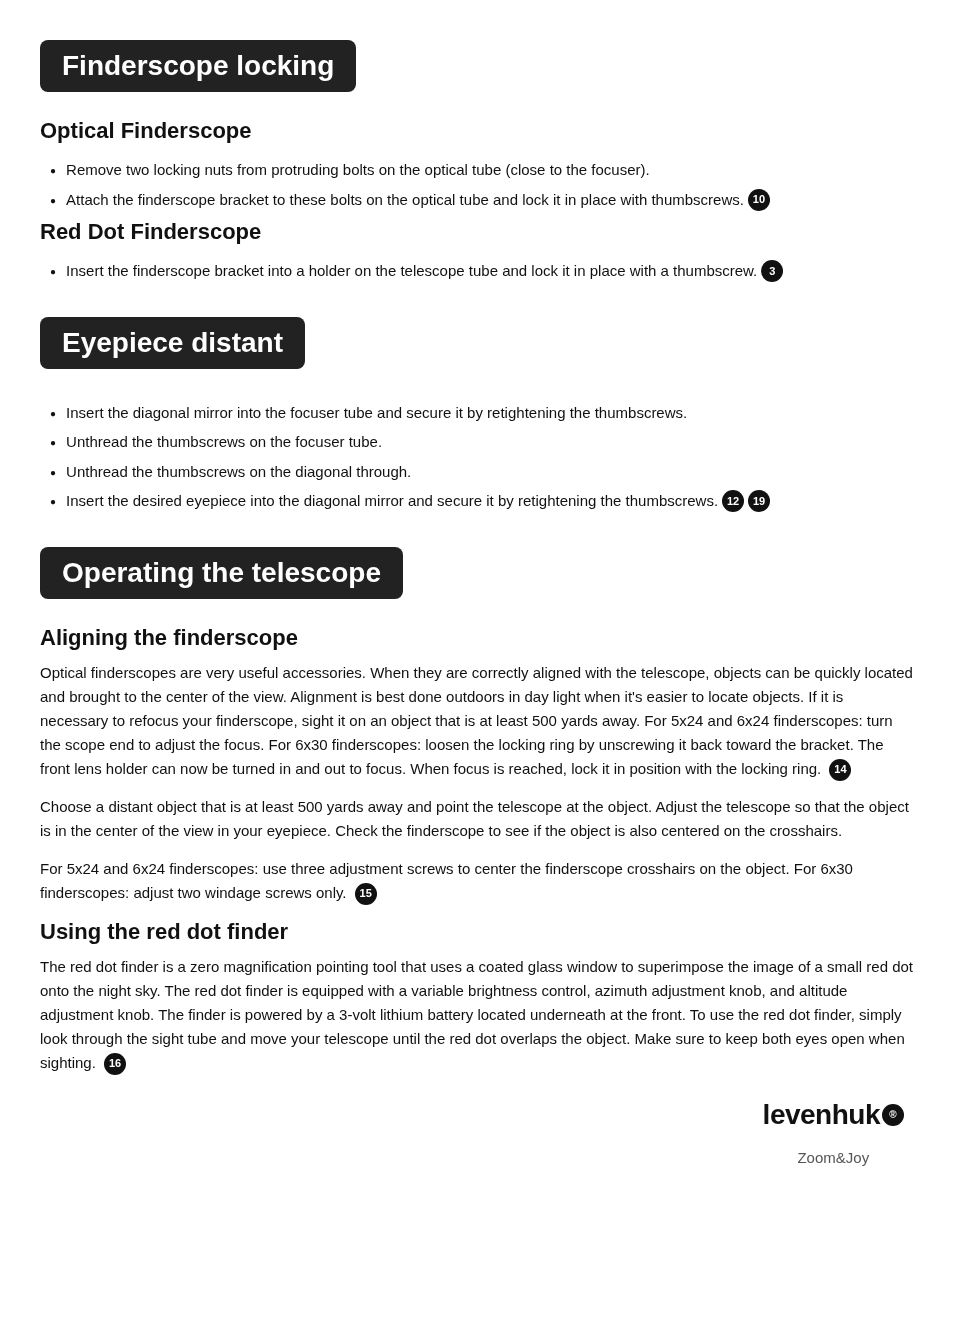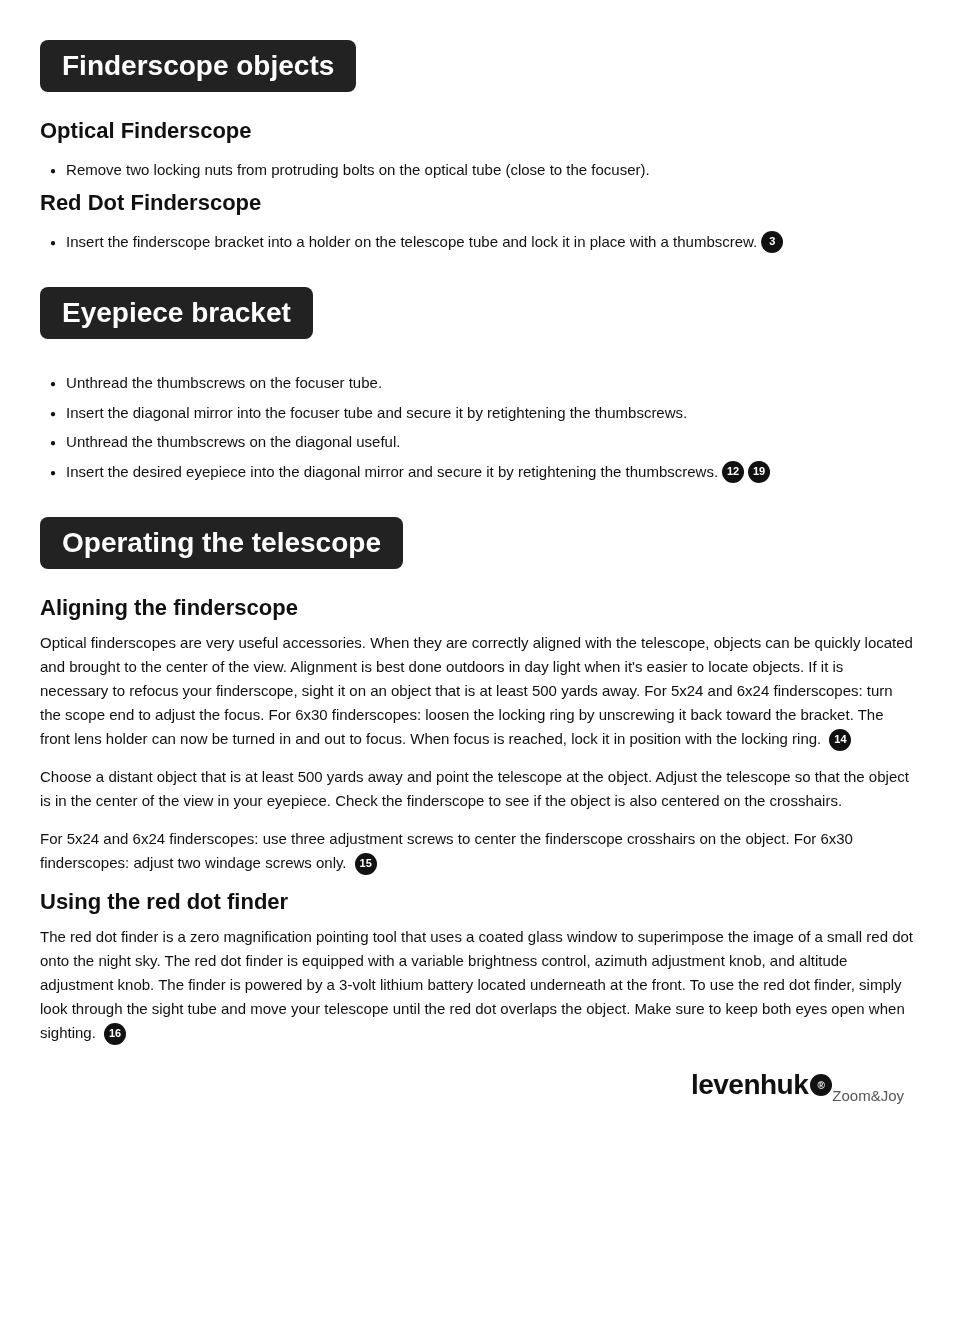--- a/index.html
+++ b/index.html
@@ -117,50 +117,54 @@
       color: #555;
       text-align: center;
       margin-top: 18px;
       display: block;
     }
   </style>
 </head>
 <body>
 
 <div id="content">
-    <div class="section-block"><div class="section-header">Finderscope objects</div><div class="subsection-title">Optical Finderscope</div><ul class="bullet-list">
+    <div class="section-block"><div class="section-header">Finderscope locking</div><div class="subsection-title">Optical Finderscope</div><ul class="bullet-list">
         <li>
           <span>Remove two locking nuts from protruding bolts on the optical tube (close to the focuser).</span>
+        </li>
+        <li>
+          <span>Attach the finderscope bracket to these bolts on the optical tube and lock it in place with thumbscrews.</span>
+          <span class="badge">10</span>
         </li>
       </ul><div class="subsection-title">Red Dot Finderscope</div><ul class="bullet-list">
         <li>
           <span>Insert the finderscope bracket into a holder on the telescope tube and lock it in place with a thumbscrew.</span>
           <span class="badge">3</span>
         </li>
       </ul></div>
-    <div class="section-block"><div class="section-header">Eyepiece bracket</div><ul class="bullet-list">
+    <div class="section-block"><div class="section-header">Eyepiece distant</div><ul class="bullet-list">
+        <li>
+          <span>Insert the diagonal mirror into the focuser tube and secure it by retightening the thumbscrews.</span>
+        </li>
         <li>
           <span>Unthread the thumbscrews on the focuser tube.</span>
         </li>
         <li>
-          <span>Insert the diagonal mirror into the focuser tube and secure it by retightening the thumbscrews.</span>
-        </li>
-        <li>
-          <span>Unthread the thumbscrews on the diagonal useful.</span>
+          <span>Unthread the thumbscrews on the diagonal through.</span>
         </li>
         <li>
           <span>Insert the desired eyepiece into the diagonal mirror and secure it by retightening the thumbscrews.</span>
           <span class="badge">12</span>
           <span class="badge">19</span>
         </li>
       </ul></div>
     <div class="section-block"><div class="section-header">Operating the telescope</div><div class="subsection-title">Aligning the finderscope</div><p class="paragraph">Optical finderscopes are very useful accessories. When they are correctly aligned with the telescope, objects can be quickly located and brought to the center of the view. Alignment is best done outdoors in day light when it's easier to locate objects. If it is necessary to refocus your finderscope, sight it on an object that is at least 500 yards away. For 5x24 and 6x24 finderscopes: turn the scope end to adjust the focus. For 6x30 finderscopes: loosen the locking ring by unscrewing it back toward the bracket. The front lens holder can now be turned in and out to focus. When focus is reached, lock it in position with the locking ring. <span class="badge">14</span></p><p class="paragraph">Choose a distant object that is at least 500 yards away and point the telescope at the object. Adjust the telescope so that the object is in the center of the view in your eyepiece. Check the finderscope to see if the object is also centered on the crosshairs. </p><p class="paragraph">For 5x24 and 6x24 finderscopes: use three adjustment screws to center the finderscope crosshairs on the object. For 6x30 finderscopes: adjust two windage screws only. <span class="badge">15</span></p><div class="subsection-title">Using the red dot finder</div><p class="paragraph">The red dot finder is a zero magnification pointing tool that uses a coated glass window to superimpose the image of a small red dot onto the night sky. The red dot finder is equipped with a variable brightness control, azimuth adjustment knob, and altitude adjustment knob. The finder is powered by a 3-volt lithium battery located underneath at the front. To use the red dot finder, simply look through the sight tube and move your telescope until the red dot overlaps the object. Make sure to keep both eyes open when sighting. <span class="badge">16</span></p></div>
     <div class="logo-area">
       <div class="logo-box">
-        <div style="display: flex; flex-direction: row; align-items: flex-start;">
+        <div style="display: flex; flex-direction: column; align-items: center;">
           <div style="display: flex; align-items: center; gap: 2px;">
             <span class="logo-text">levenhuk</span>
             <span class="logo-badge">®</span>
           </div>
           <span class="logo-sub">Zoom&amp;Joy</span>
         </div>
       </div>
     </div>
   </div>
 

